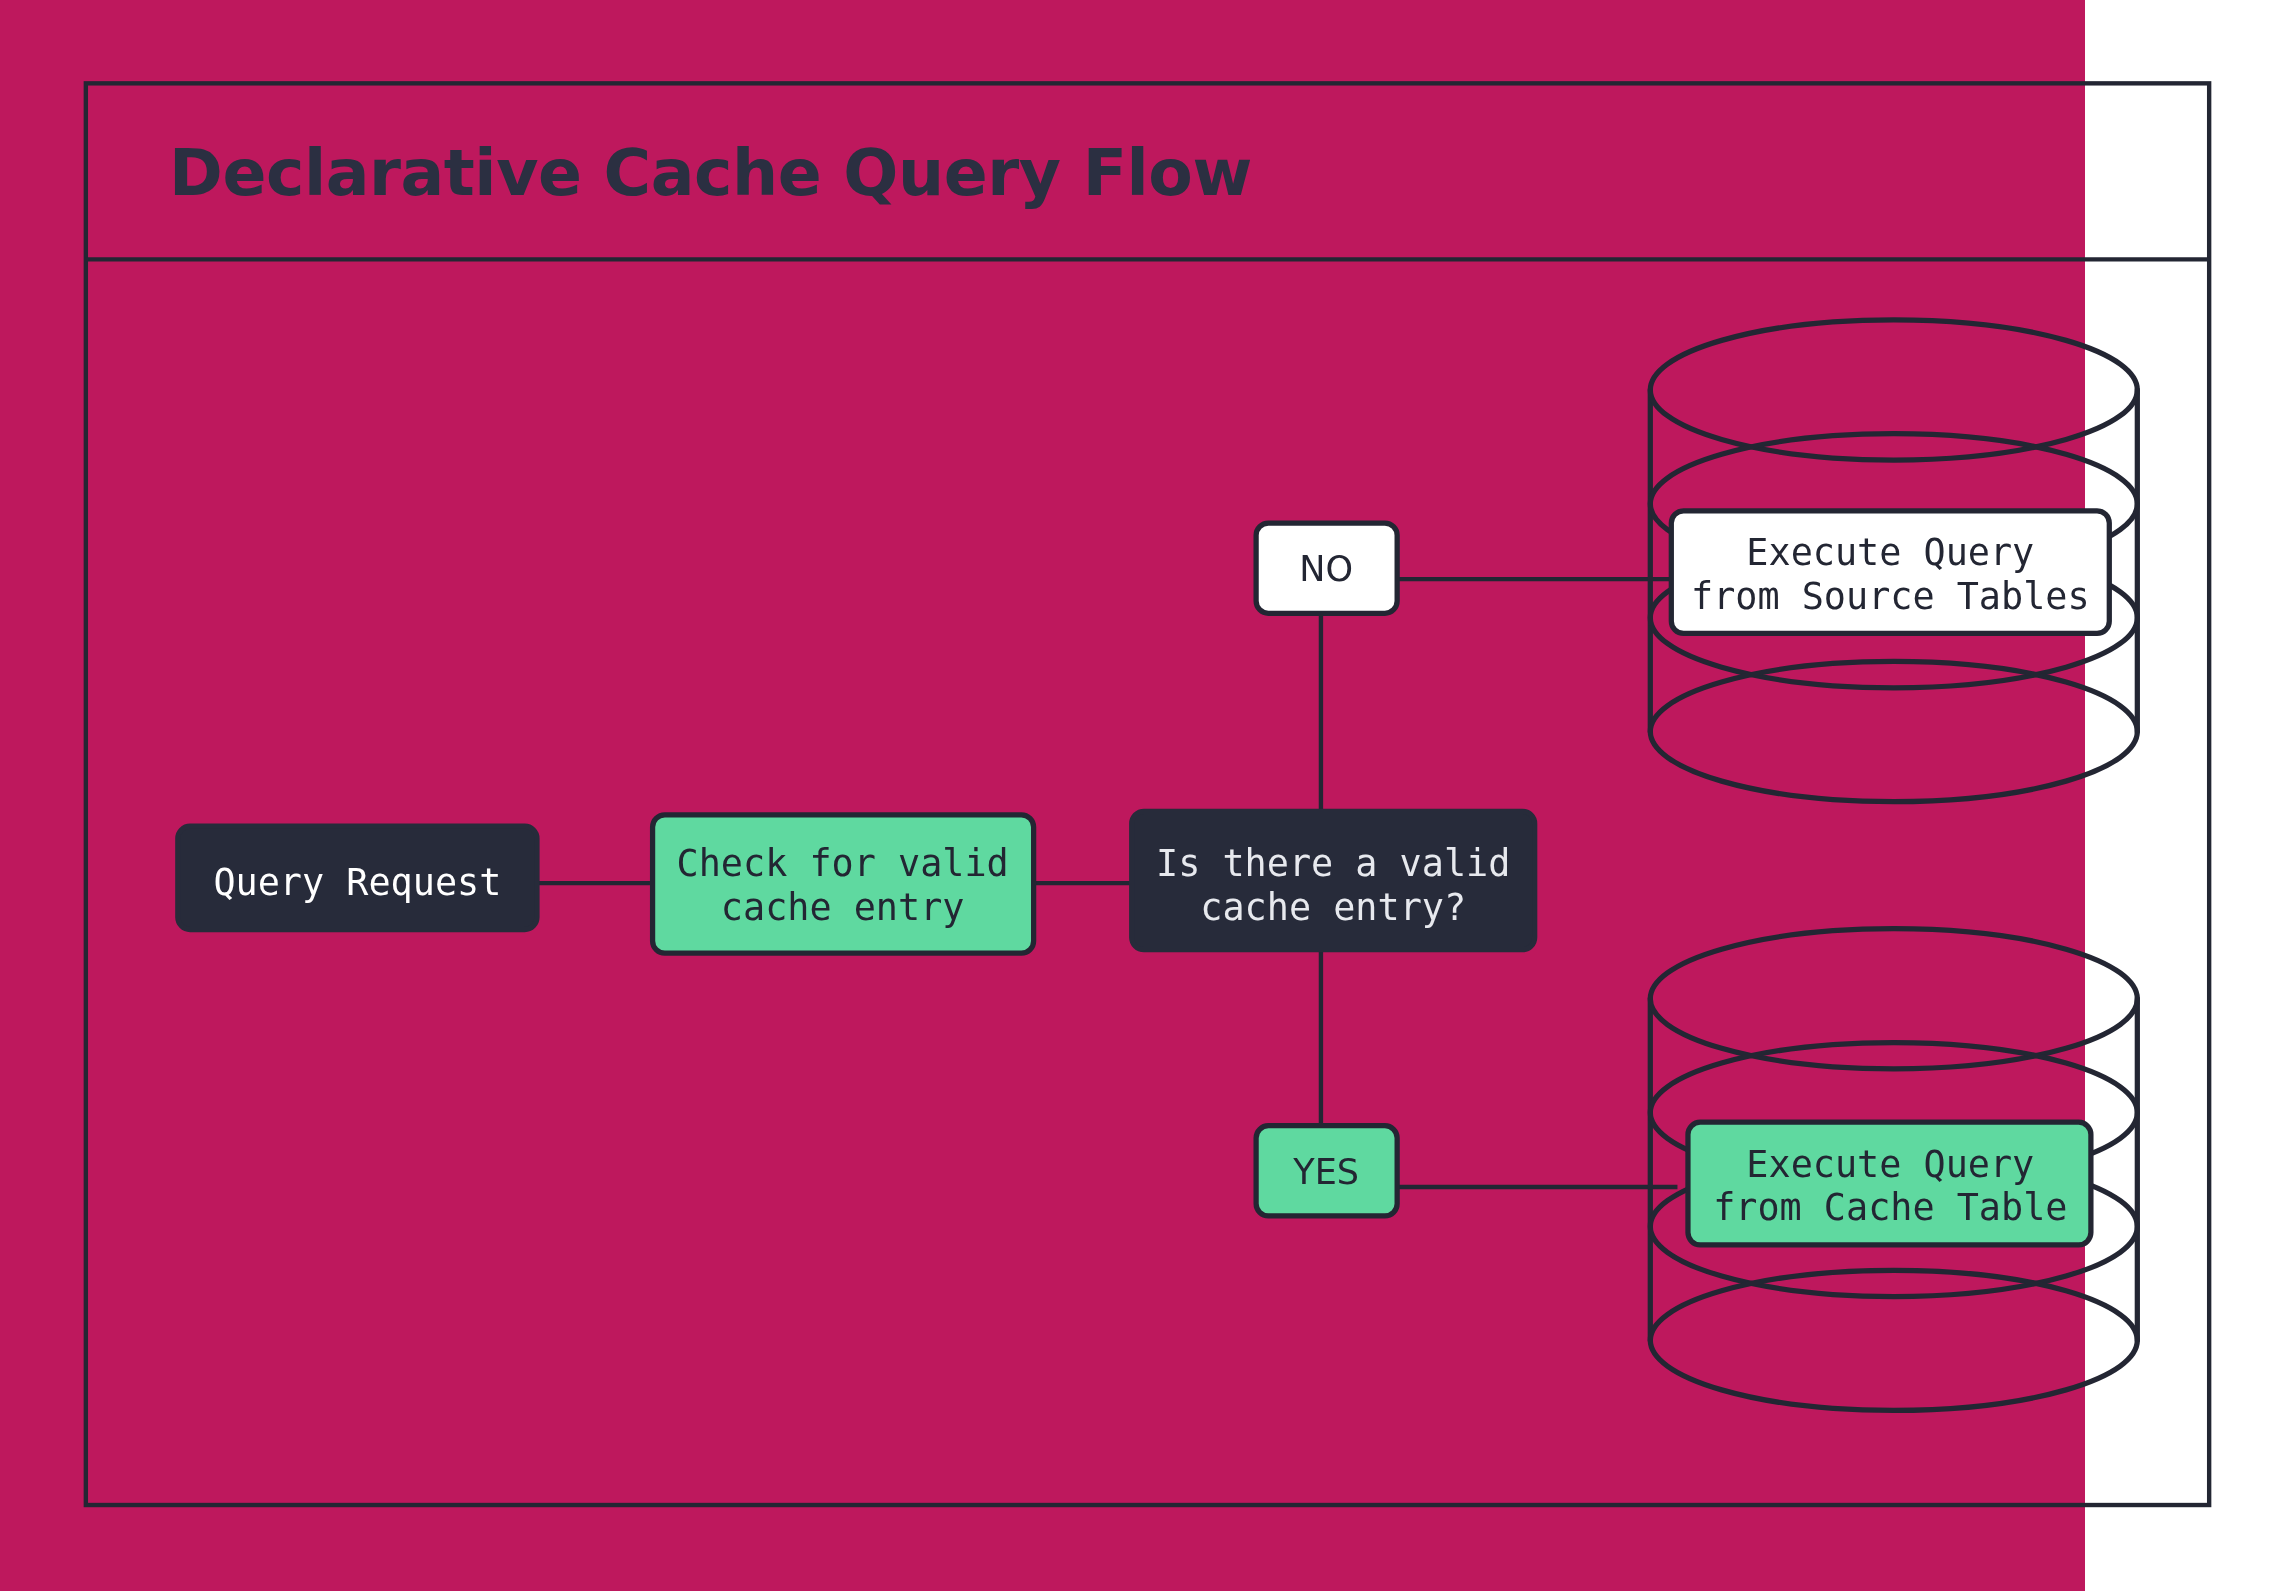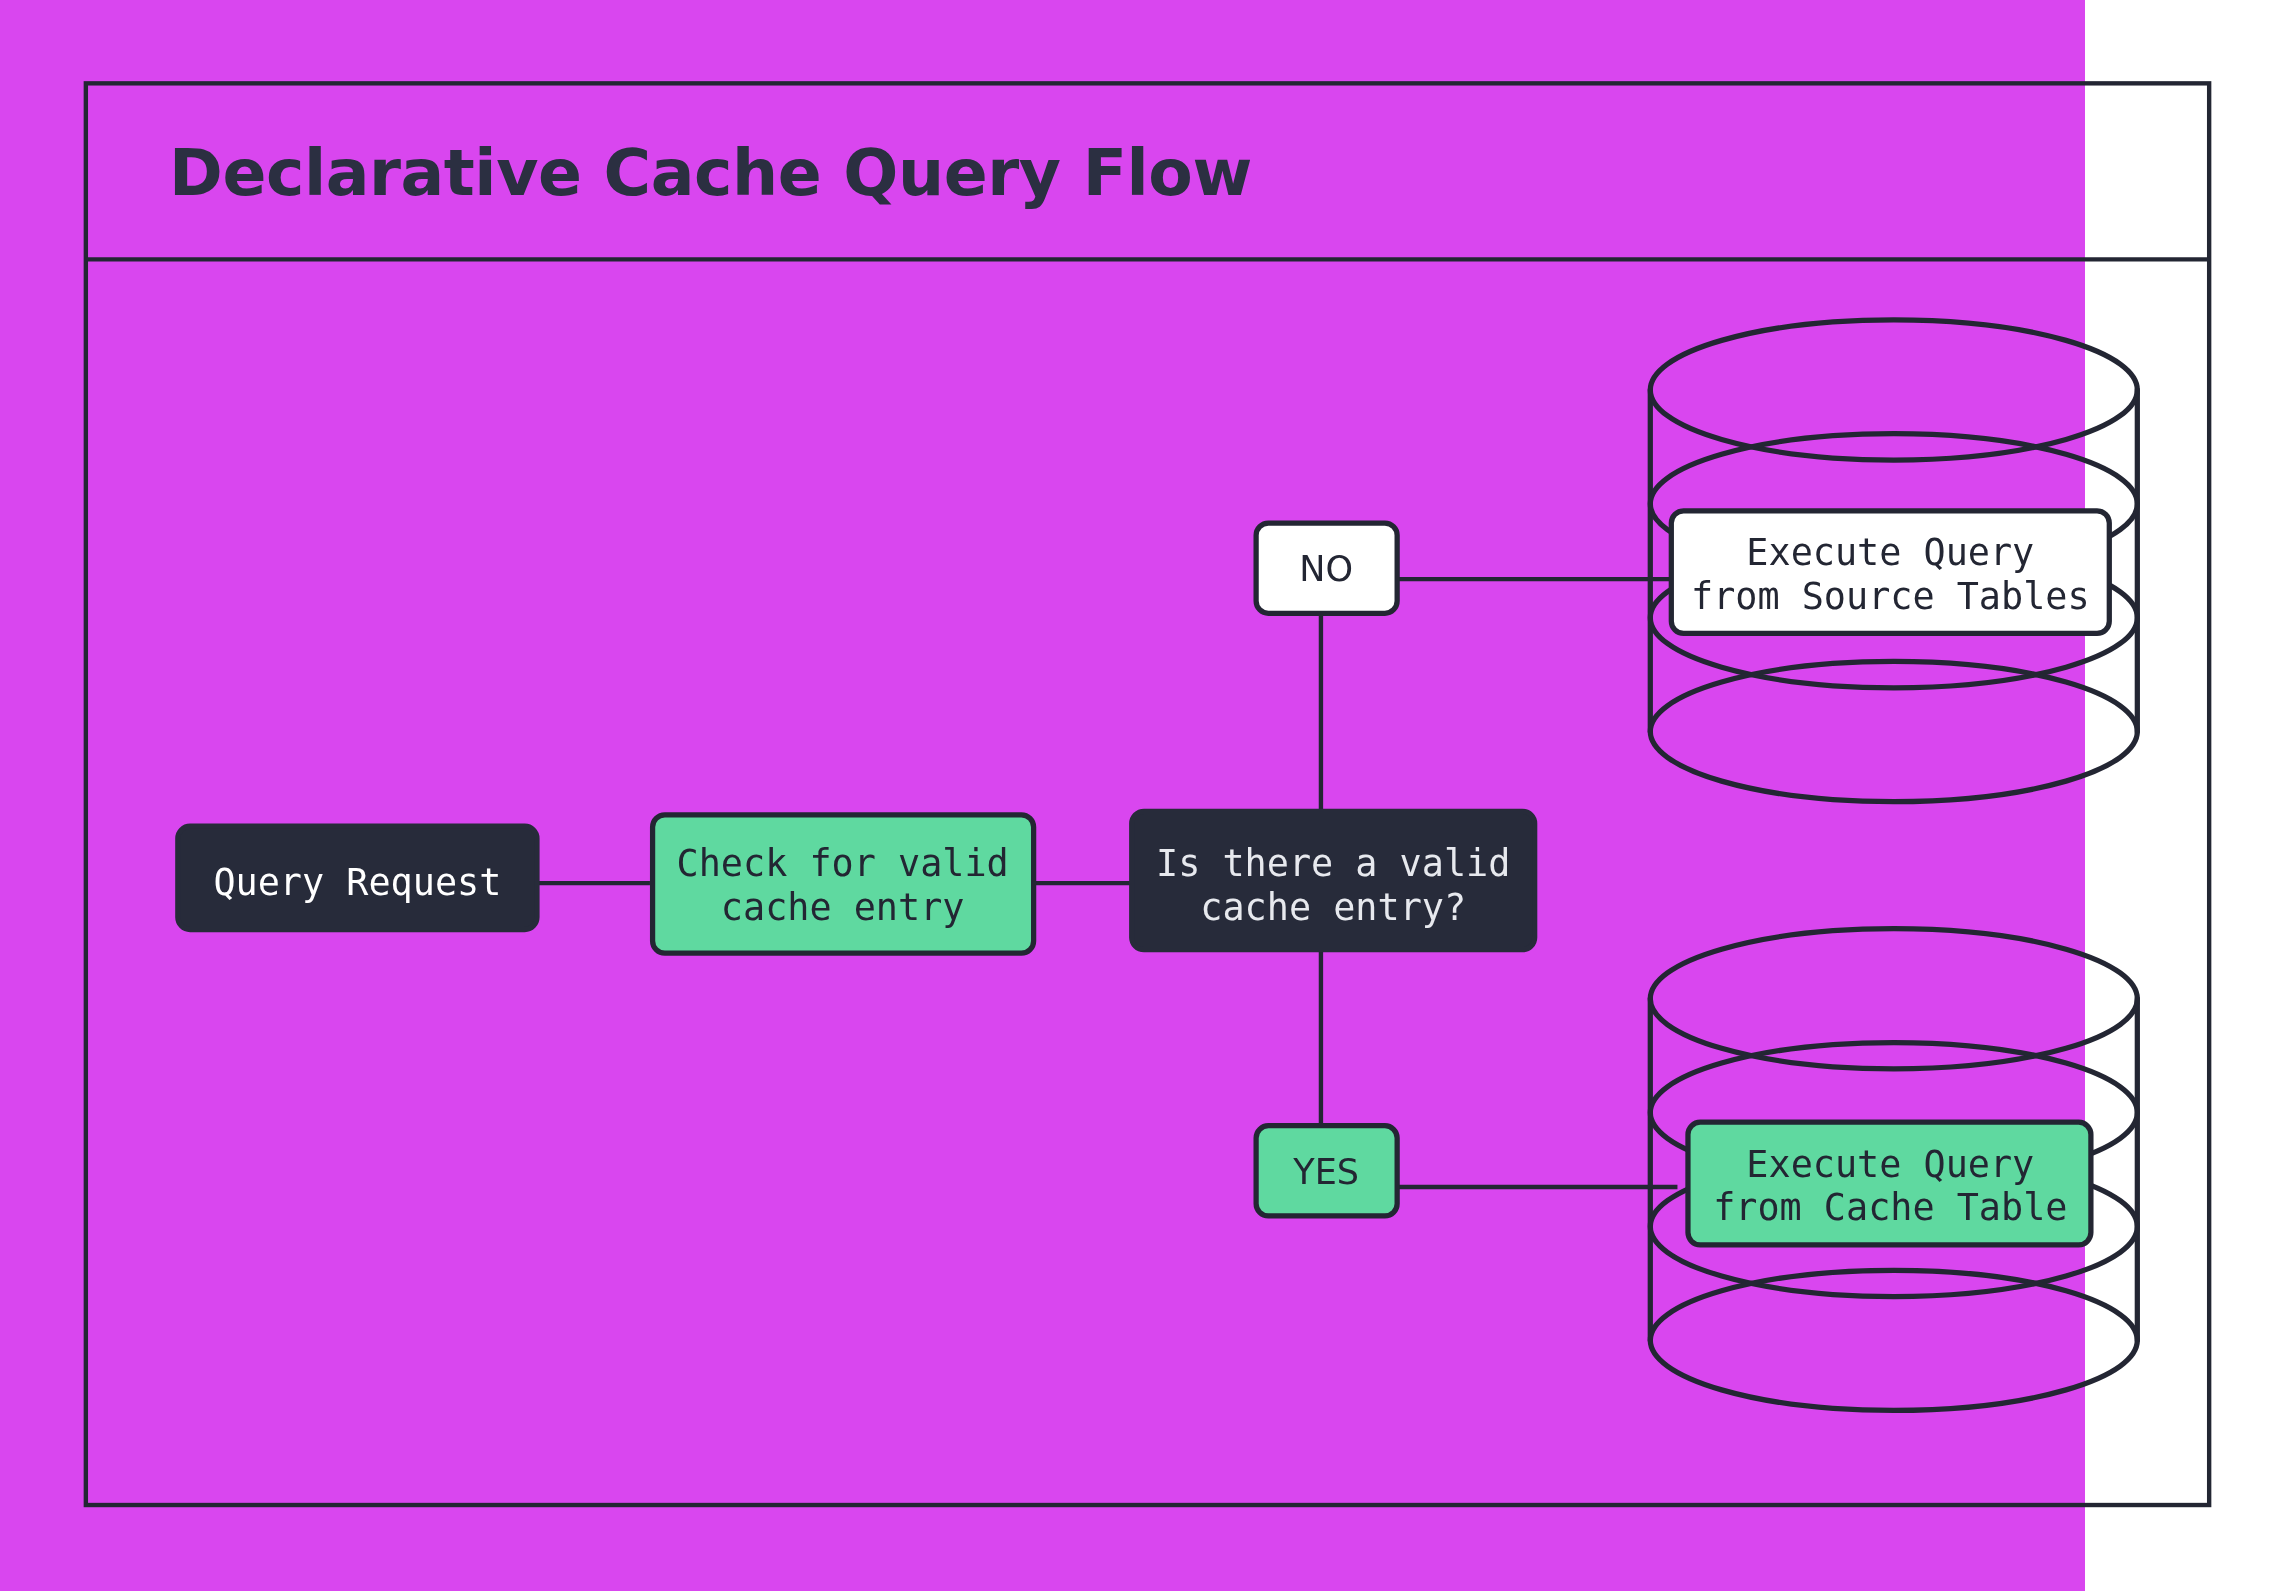--- a/index.html
+++ b/index.html
@@ -10,21 +10,21 @@
   body {
     width: 2295px;
     height: 1591px;
     font-family: "Liberation Sans", sans-serif;
     overflow: hidden;
   }
   #stage {
     position: relative;
     width: 2085px;
     height: 1591px;
-    background: #d946ef;
+    background: #be185d;
   }
   svg#diagram {
     display: block;
     width: 2295px;
     height: 1591px;
   }
   .frame-rect {
     fill: none;
     stroke: #232633;
     stroke-width: 5;

